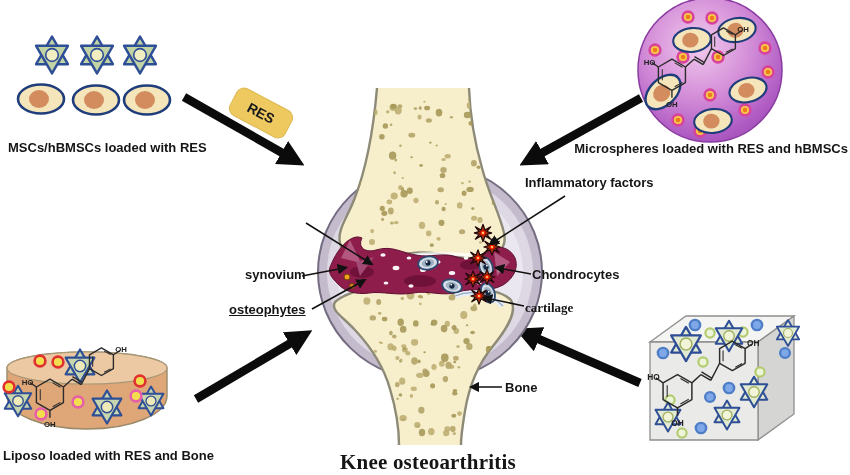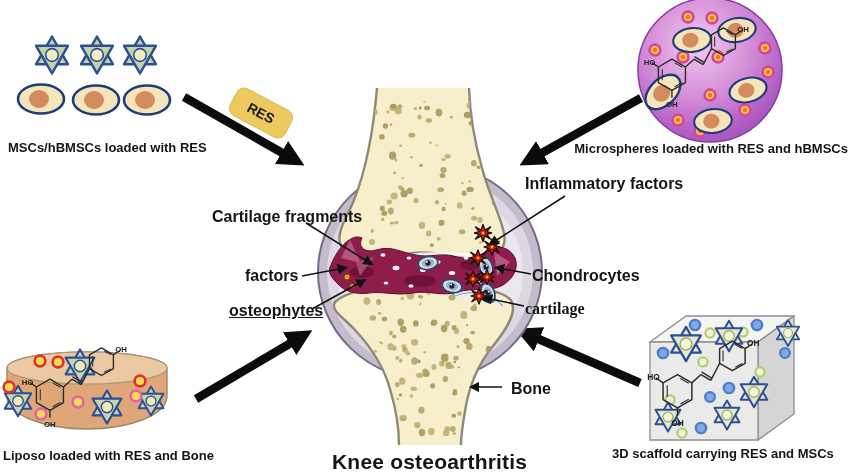--- a/index.html
+++ b/index.html
@@ -1,19 +1,19 @@
 <!DOCTYPE html>
 <html><head>
 <meta charset="utf-8">
 <style>
   html,body{margin:0;padding:0;background:#fff;}
   .stage{position:relative;width:850px;height:475px;background:#ffffff;overflow:hidden;
          font-family:"Liberation Sans",sans-serif;color:#1b1b1b;}
   svg{position:absolute;left:0;top:0;}
-  .lbl{position:absolute;font-weight:bold;font-size:16px;white-space:nowrap;color:#151515;}
+  .lbl{position:absolute;font-weight:bold;font-size:13px;white-space:nowrap;color:#151515;}
   .lbl-corner{font-size:13px;}
   .lbl-title{font-size:21px;letter-spacing:.2px;}
   .r-align{text-align:right;}
   text{font-family:"Liberation Sans",sans-serif;}
   .molText{font-size:8.5px;font-weight:bold;fill:#222;}
   .star-tri{fill:var(--star-fill,#c2d4a4);stroke:var(--star-stroke,#2e4e96);stroke-width:2.4;stroke-linejoin:round;}
   .star-core{fill:var(--star-center,#f0edc0);stroke:var(--star-core-stroke,#2e4e96);stroke-width:1.6;}
   .dot-outer{fill:var(--dot-mid,#f9c84a);stroke:var(--dot-ring,#d8449a);stroke-width:2.6;}
   .dot-inner{fill:var(--dot-core,#ee7b1c);}
 </style>
@@ -452,25 +452,23 @@
       <text class="molText" x="8" y="29" text-anchor="end">HO</text>
       <text class="molText" x="26" y="75" text-anchor="middle">OH</text>
       <text class="molText" x="97" y="-6" text-anchor="start">OH</text>
     </g>
   </g>
 </svg>
 
 <div class="lbl lbl-corner" style="left:8px;top:140px;">MSCs/hBMSCs loaded with RES</div>
 <div class="lbl lbl-corner r-align" style="right:2px;top:141px;">Microspheres loaded with RES and hBMSCs</div>
 <div class="lbl lbl-corner" style="left:3px;top:448px;">Liposo loaded with RES and Bone</div>
-<div class="lbl lbl-corner" style="left:612px;top:446px;">3D scaffold carrying RES and MSCs</div>
-
-<div class="lbl" style="left:212px;top:208px;">Cartilage fragments</div>
-<div class="lbl" style="left:245px;top:267px;">factors</div>
+
+<div class="lbl" style="left:245px;top:267px;">synovium</div>
 <div class="lbl" style="left:229px;top:302px;text-decoration:underline;">osteophytes</div>
 <div class="lbl" style="left:525px;top:175px;">Inflammatory factors</div>
 <div class="lbl" style="left:532px;top:267px;text-align:right;">Chondrocytes</div>
 <div class="lbl" style="left:525px;top:300px;font-family:Liberation Serif, serif;">cartilage</div>
-<div class="lbl" style="left:505px;top:380px;margin-left:6px;">Bone</div>
-
-<div class="lbl lbl-title" style="left:332px;top:450px;width:180px;text-align:center;">Knee osteoarthritis</div>
+<div class="lbl" style="left:505px;top:380px;">Bone</div>
+
+<div class="lbl lbl-title" style="left:340px;top:450px;width:180px;font-family:Liberation Serif, serif;">Knee osteoarthritis</div>
 
 </div>
 
 </body></html>

